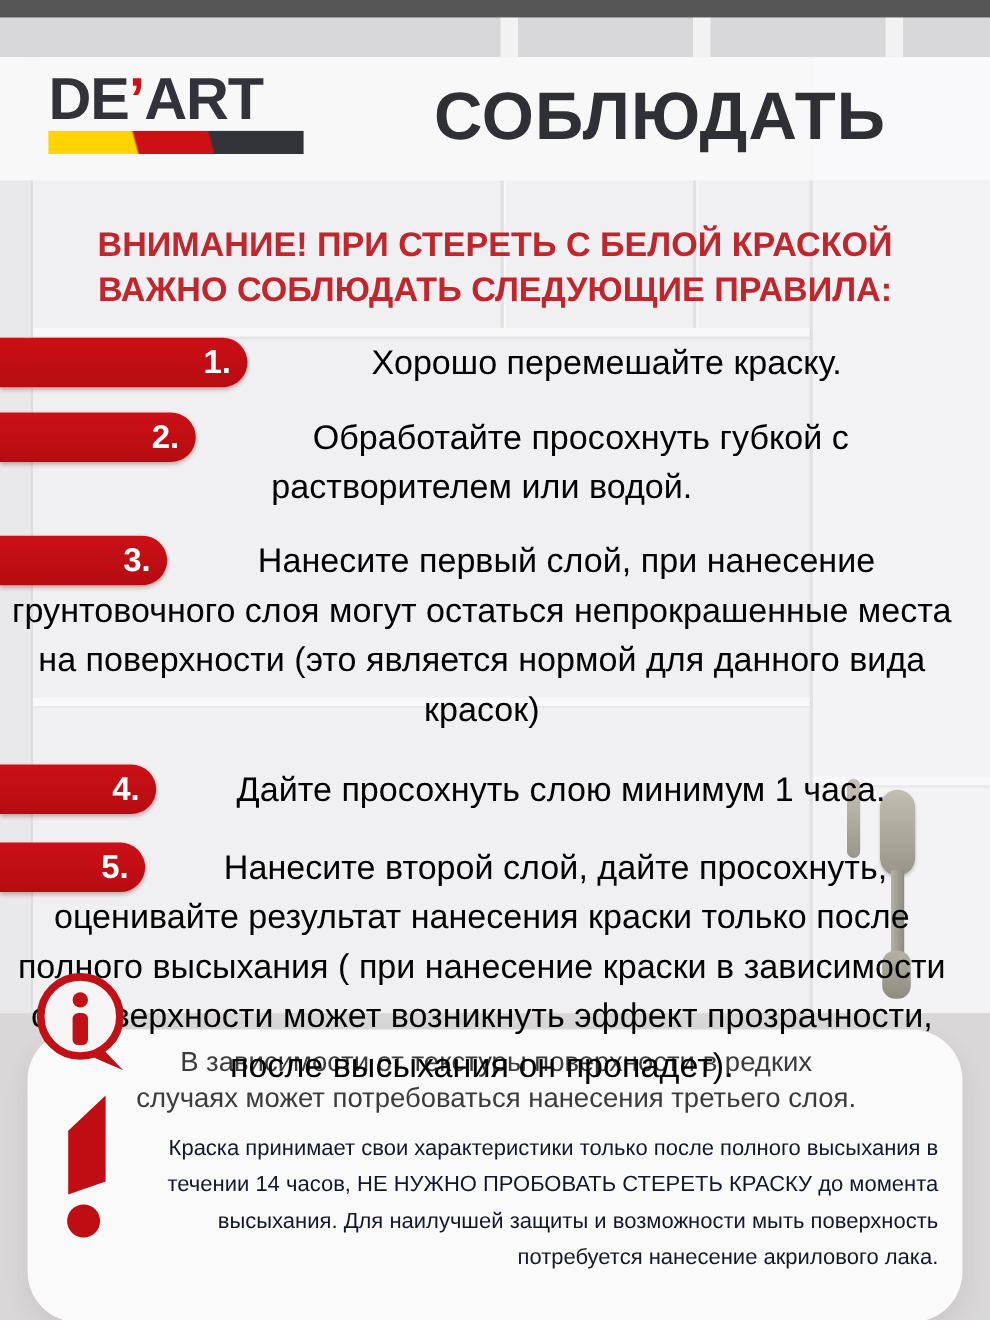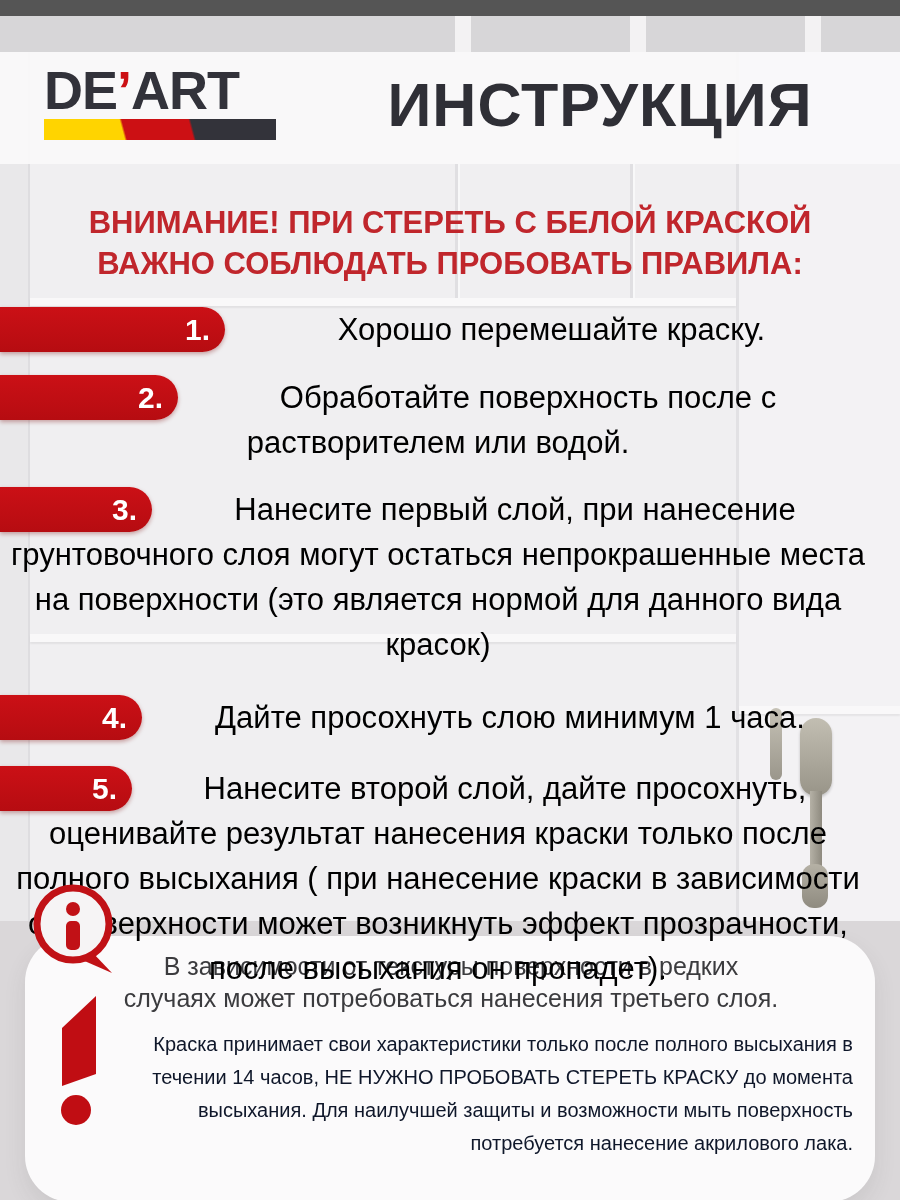--- a/index.html
+++ b/index.html
@@ -114,40 +114,40 @@
   <div class="bg handle-thin"></div>
   <div class="bg handle-plate"></div>
   <div class="bg handle-stem"></div>
   <div class="bg handle-bottom"></div>
 
   <div class="header">
     <div class="logo">
       <div class="logo-text"><span>DE</span><span class="apos">’</span><span>ART</span></div>
       <div class="logo-stripe"></div>
     </div>
-    <div class="title">ИНСТРУКЦИЯ</div>
+    <div class="title">СОБЛЮДАТЬ</div>
   </div>
 
   <div class="warning">
     <div>ВНИМАНИЕ! ПРИ СТЕРЕТЬ С БЕЛОЙ КРАСКОЙ</div>
-    <div>ВАЖНО СОБЛЮДАТЬ ПРОБОВАТЬ ПРАВИЛА:</div>
+    <div>ВАЖНО СОБЛЮДАТЬ СЛЕДУЮЩИЕ ПРАВИЛА:</div>
   </div>
 
   <div class="steps">
     <div class="step gap1">
       <div class="pill w1">
           <span>1.</span>
         </div>
       <p>Хорошо перемешайте краску.</p>
     </div>
     <div class="step gap2">
       <div class="pill w2">
           <span>2.</span>
         </div>
-      <p>Обработайте поверхность после с растворителем или водой.</p>
+      <p>Обработайте просохнуть губкой с растворителем или водой.</p>
     </div>
     <div class="step gap3">
       <div class="pill w3">
           <span>3.</span>
         </div>
       <p>Нанесите первый слой, при нанесение грунтовочного слоя могут остаться непрокрашенные места на поверхности (это является нормой для данного вида красок)</p>
     </div>
     <div class="step gap4">
       <div class="pill w4">
           <span>4.</span>

